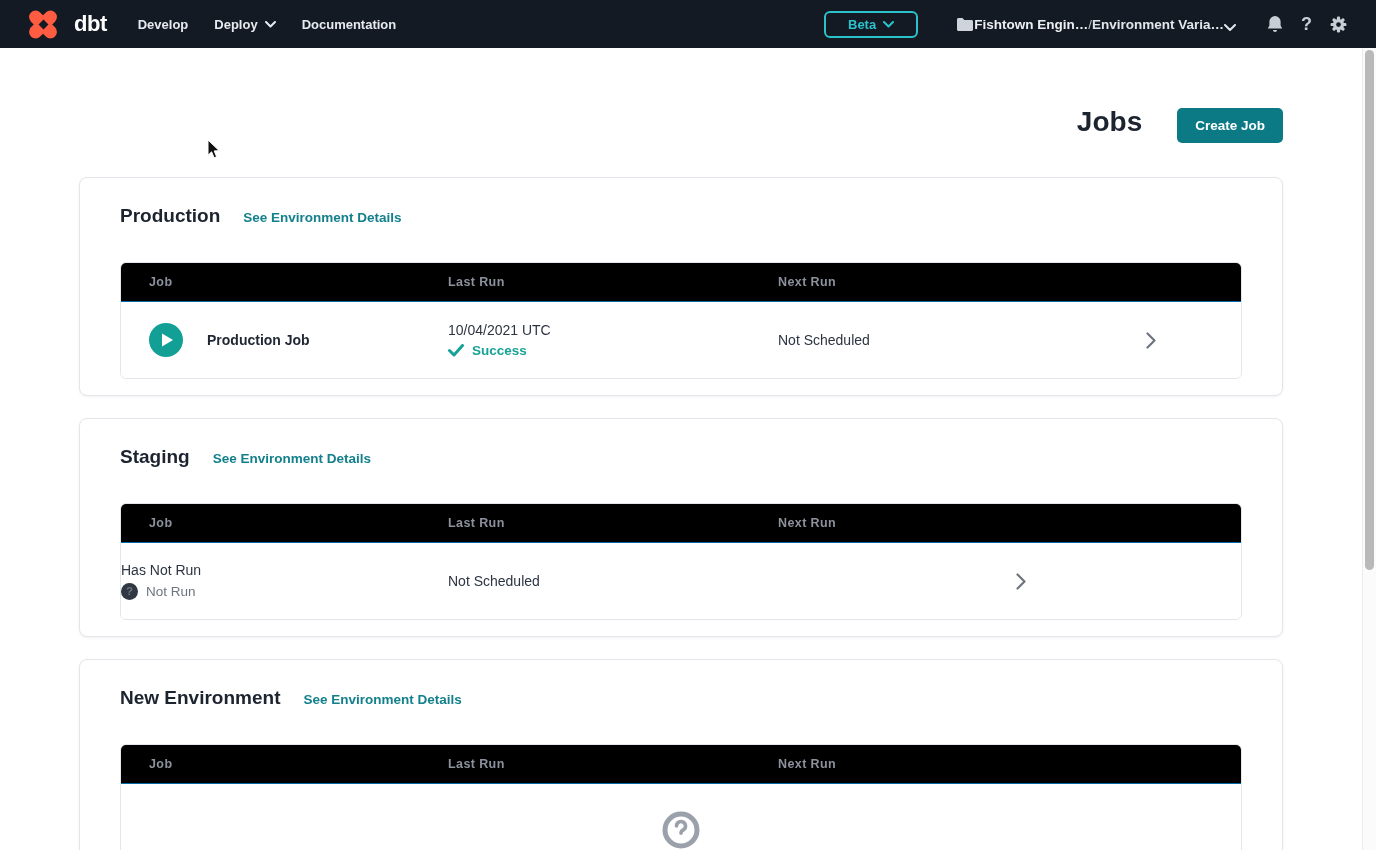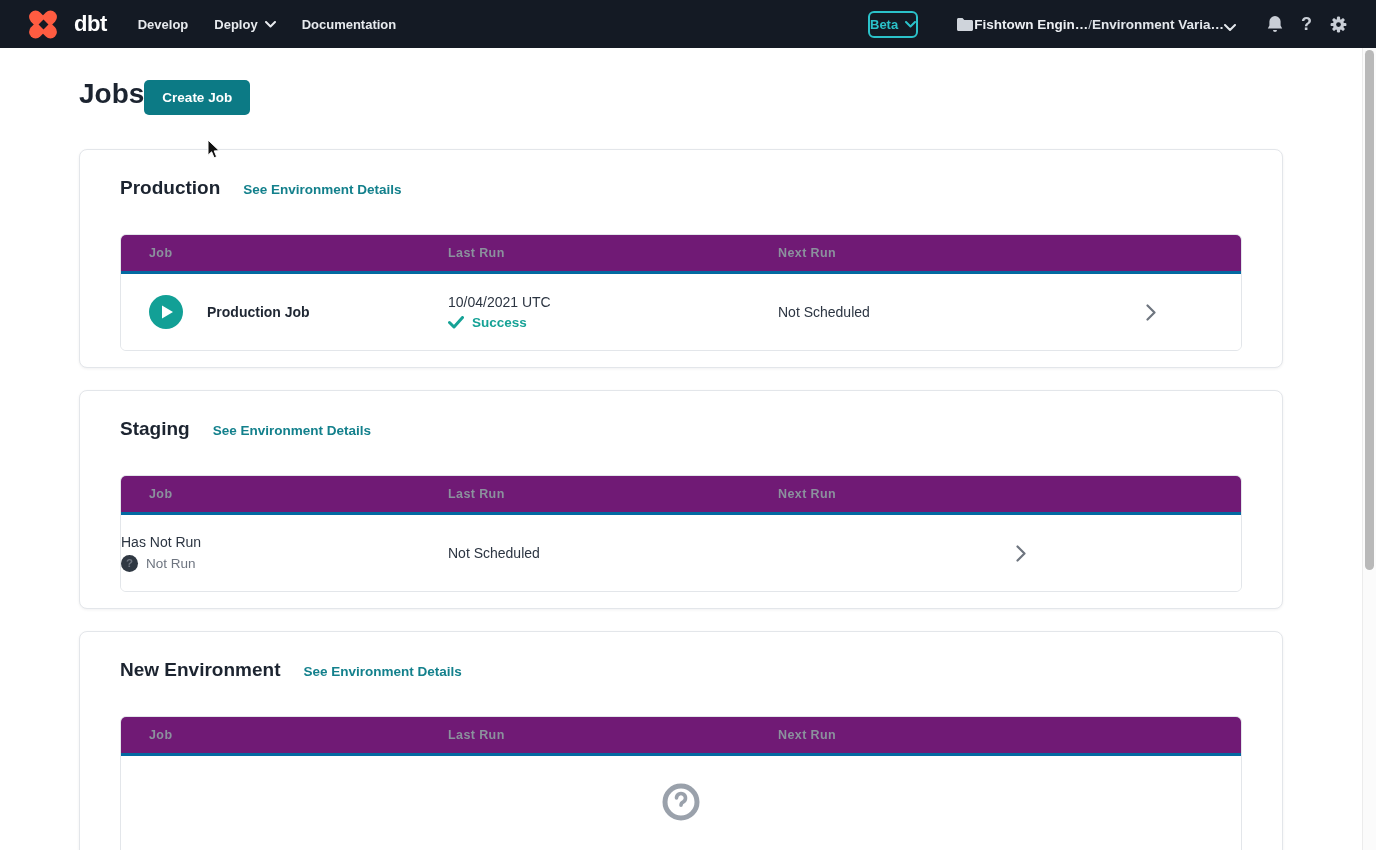--- a/index.html
+++ b/index.html
@@ -19,51 +19,51 @@
   .logo-mark .bar.b2 { transform:rotate(-45deg); }
   .logo-mark .hole { position:absolute; left:11.5px; top:11.5px; width:7px; height:7px;
     background:#141a24; transform:rotate(45deg); z-index:2; }
   .logo-text { color:#fff; font-size:22px; font-weight:800; letter-spacing:-0.5px; }
   .nav-items { display:flex; align-items:center; gap:26px; }
   .nav-item { display:flex; align-items:center; gap:7px; color:#e7eaee; font-size:13px;
     font-weight:700; text-decoration:none; cursor:pointer; }
   .nav-right { display:flex; align-items:center; }
   .beta-chip { display:flex; align-items:center; gap:7px; border:2px solid #2bc2ca;
     background:transparent; color:#2bc2ca; font-weight:700; font-size:13px;
-    border-radius:6px; padding:4px 0; cursor:pointer;
+    border-radius:6px; padding:4px 22px; cursor:pointer;
     font-family:"Liberation Sans", sans-serif; margin-right:38px; }
   .breadcrumb { display:flex; align-items:flex-end; margin-right:30px; }
   .crumb-project { color:#eceff3; font-size:13.5px; font-weight:700; cursor:pointer; }
   .crumb-sep { color:#b7bdc6; font-size:13.5px; }
   .crumb-section { color:#e3e7ec; font-size:13.5px; font-weight:600; cursor:pointer; }
   .nav-icons { display:flex; align-items:center; gap:17px; }
   .help-glyph { color:#c9ced6; font-size:18px; font-weight:800; cursor:pointer; line-height:1; }
   .icon-btn { display:flex; align-items:center; cursor:pointer; }
 
   
   .page { width:1362px; height:802px; overflow:hidden; }
   .container { width:1204px; margin:0 auto; }
-  .page-header { display:flex; align-items:center; justify-content:flex-start;
-    padding-top:24px; }
+  .page-header { display:flex; align-items:center; justify-content:flex-end;
+    padding-top:52px;gap:35px; }
   .page-title { font-size:28px; font-weight:800; color:#1c2430; }
   .create-job-btn { background:#0c7a85; color:#fff; border:none; border-radius:5px;
     padding:10px 18px; font-size:13.5px; font-weight:700; cursor:pointer;
     font-family:"Liberation Sans", sans-serif;margin-top:8px; }
 
   .card { margin-top:34px; margin-bottom:22px; border:1px solid #e3e6ea; border-radius:8px;
     background:#fff; box-shadow:0 1px 3px rgba(16,24,40,.06); padding:27px 40px 16px 40px; }
   .card + .card { margin-top:0; }
   .card-head { display:flex; align-items:baseline; gap:23px; margin-bottom:35px; }
   .env-name { font-size:19px; font-weight:800; color:#1c2430; }
   .env-link { font-size:13.5px; font-weight:700; color:#13808c; text-decoration:none; cursor:pointer; }
 
   .jobs-table { border:1px solid #e3e6ea; border-radius:6px; overflow:hidden; }
   .t-head { display:grid; grid-template-columns:327px 330px 1fr 130px; align-items:center;
-    height:39px; border-bottom:3px solid #0369a1; color:#8b919d; font-size:12.5px;
-    font-weight:700; letter-spacing:.4px; background:#701a75; }
+    height:39px; border-bottom:1px solid #0369a1; color:#8b919d; font-size:12.5px;
+    font-weight:700; letter-spacing:.4px; background:#000000; }
   .t-head .th:first-child { padding-left:28px; }
   .t-row { display:grid; grid-template-columns:327px 330px 1fr 130px; align-items:center;
     height:76px; font-size:14px; color:#2c3542; cursor:pointer; background:#fff; }
   .job-cell { padding-left:28px; display:flex; align-items:center; gap:24px; }
   .play-btn { width:34px; height:34px; border-radius:50%; background:#12a096; border:none;
     display:flex; align-items:center; justify-content:center; cursor:pointer; flex:none; }
   .job-name { font-weight:700; color:#1f2733; }
   .lr-date { margin-bottom:5px; color:#2c3542; }
   .lr-status { display:flex; align-items:center; gap:8px; font-size:13.5px; }
   .lr-status.success span { color:#16a296; font-weight:600; }

